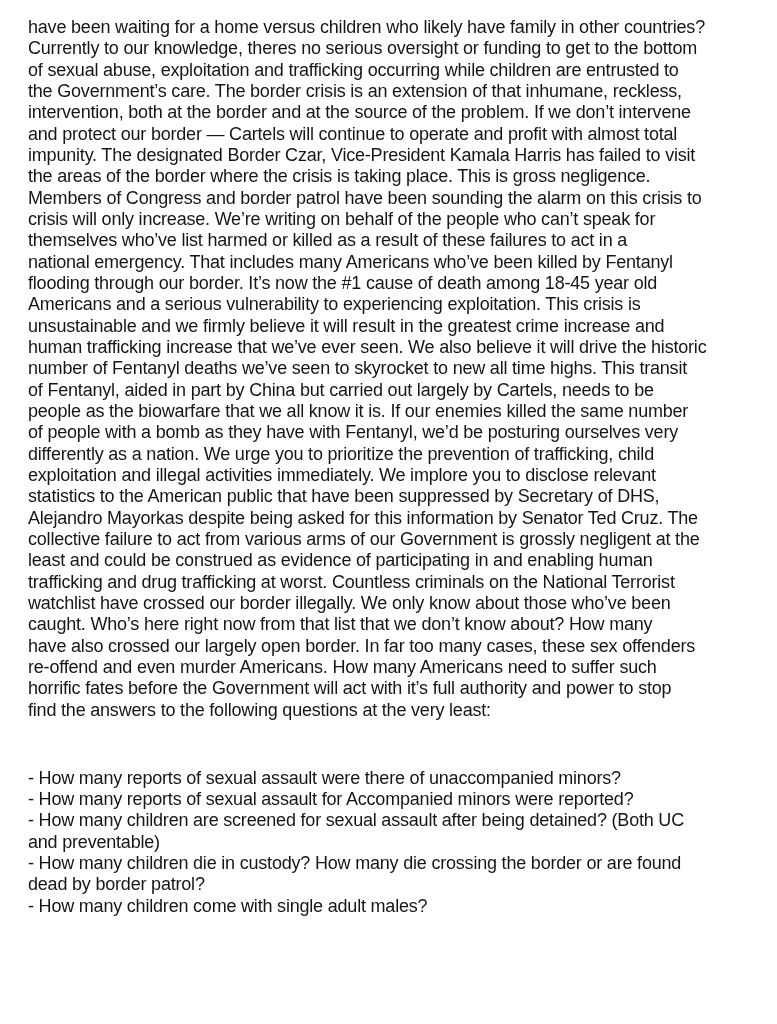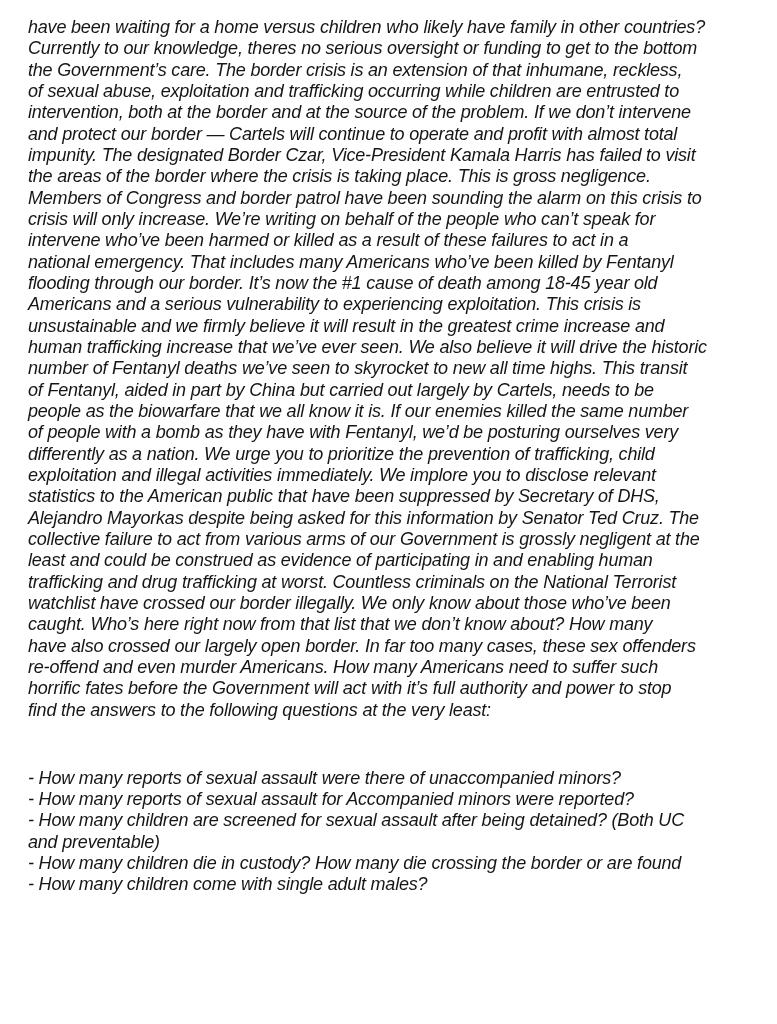--- a/index.html
+++ b/index.html
@@ -12,50 +12,49 @@
     height: 1024px;
     overflow: hidden;
     font-family: "Liberation Sans", "DejaVu Sans", sans-serif;
   }
   .page {
     box-sizing: border-box;
     width: 777px;
     height: 1024px;
     padding: 17px 26px 0 28px;
     background: #ffffff;
-    font-style: italic;
   }
   .letter-body .line,
   .questions-list .line {
     font-size: 18px;
     line-height: 21.33px;
     letter-spacing: -0.2px;
     color: #161616;
     white-space: nowrap;
   }
   .questions-list {
     margin-top: 47px;
   }
 </style>
 </head>
 <body>
 
 <div class="page">
   <div class="letter-body">
       <div class="line">have been waiting for a home versus children who likely have family in other countries?</div>
       <div class="line">Currently to our knowledge, theres no serious oversight or funding to get to the bottom</div>
+      <div class="line">of sexual abuse, exploitation and trafficking occurring while children are entrusted to</div>
       <div class="line">the Government’s care. The border crisis is an extension of that inhumane, reckless,</div>
-      <div class="line">of sexual abuse, exploitation and trafficking occurring while children are entrusted to</div>
       <div class="line">intervention, both at the border and at the source of the problem. If we don’t intervene</div>
       <div class="line">and protect our border — Cartels will continue to operate and profit with almost total</div>
       <div class="line">impunity. The designated Border Czar, Vice-President Kamala Harris has failed to visit</div>
       <div class="line">the areas of the border where the crisis is taking place. This is gross negligence.</div>
       <div class="line">Members of Congress and border patrol have been sounding the alarm on this crisis to</div>
       <div class="line">crisis will only increase. We’re writing on behalf of the people who can’t speak for</div>
-      <div class="line">intervene who’ve been harmed or killed as a result of these failures to act in a</div>
+      <div class="line">themselves who’ve list harmed or killed as a result of these failures to act in a</div>
       <div class="line">national emergency. That includes many Americans who’ve been killed by Fentanyl</div>
       <div class="line">flooding through our border. It’s now the #1 cause of death among 18-45 year old</div>
       <div class="line">Americans and a serious vulnerability to experiencing exploitation. This crisis is</div>
       <div class="line">unsustainable and we firmly believe it will result in the greatest crime increase and</div>
       <div class="line">human trafficking increase that we’ve ever seen. We also believe it will drive the historic</div>
       <div class="line">number of Fentanyl deaths we’ve seen to skyrocket to new all time highs. This transit</div>
       <div class="line">of Fentanyl, aided in part by China but carried out largely by Cartels, needs to be</div>
       <div class="line">people as the biowarfare that we all know it is. If our enemies killed the same number</div>
       <div class="line">of people with a bomb as they have with Fentanyl, we’d be posturing ourselves very</div>
       <div class="line">differently as a nation. We urge you to prioritize the prevention of trafficking, child</div>
@@ -71,15 +70,16 @@
       <div class="line">re-offend and even murder Americans. How many Americans need to suffer such</div>
       <div class="line">horrific fates before the Government will act with it’s full authority and power to stop</div>
       <div class="line">find the answers to the following questions at the very least:</div>
     </div>
   <div class="questions-list">
       <div class="line">- How many reports of sexual assault were there of unaccompanied minors?</div>
       <div class="line">- How many reports of sexual assault for Accompanied minors were reported?</div>
       <div class="line">- How many children are screened for sexual assault after being detained? (Both UC</div>
       <div class="line">and preventable)</div>
       <div class="line">- How many children die in custody? How many die crossing the border or are found</div>
+      <div class="line">dead by border patrol?</div>
       <div class="line">- How many children come with single adult males?</div>
     </div>
 </div>
 
 </body></html>

